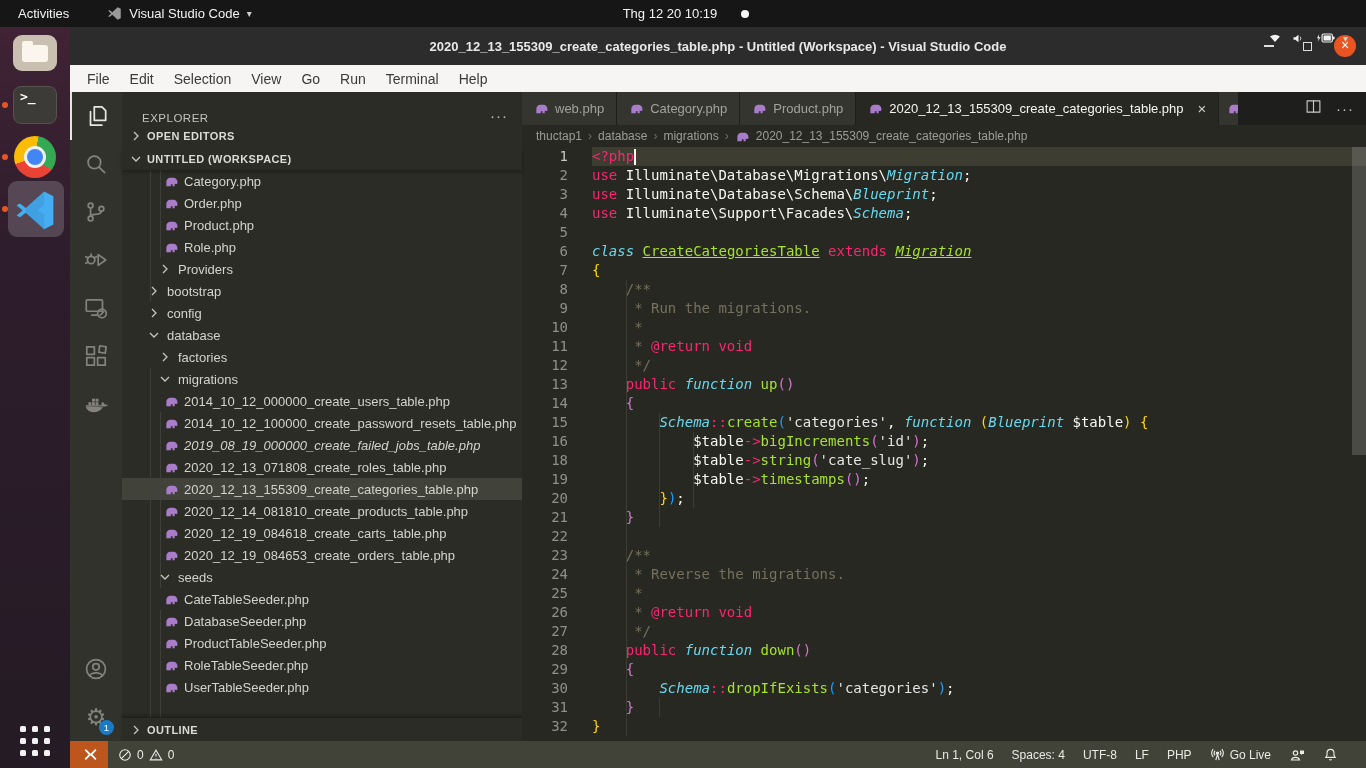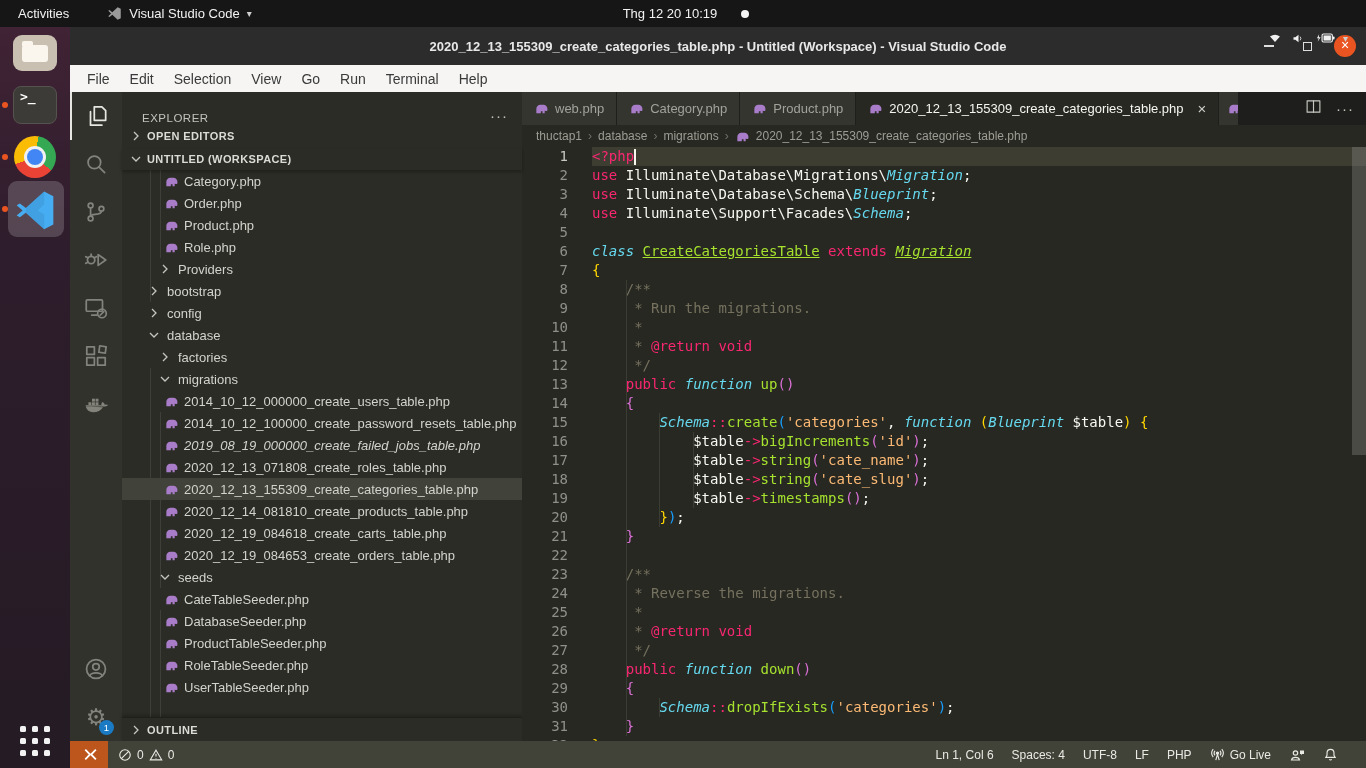--- a/index.html
+++ b/index.html
@@ -103,21 +103,21 @@
   .guide { position:absolute; width:1px; background:#3b3c33; }
   .caret { position:absolute; top:1.5px; width:1.5px; height:16px; background:#f8f8f0; }
   #scroll-thumb { position:absolute; right:0; top:0; width:14px; height:308px; background:rgba(135,135,128,.38); }
 
   
   .tk-w { color:#f8f8f2; } .tk-k { color:#f92672; }
   .tk-t { color:#66d9ef; font-style:italic; }
   .tk-f { color:#a6e22e; }
   .tk-cu { color:#a6e22e; text-decoration:underline; }
   .tk-cui { color:#a6e22e; text-decoration:underline; font-style:italic; }
-  .tk-s { color:#fdba74; } .tk-c { color:#75715e; }
+  .tk-s { color:#e5e5e5; } .tk-c { color:#75715e; }
   .tk-b1 { color:#ffd700; } .tk-b2 { color:#da70d6; } .tk-b3 { color:#179fff; }
 
   
   #statusbar { height:27px; background:#414339; display:flex; align-items:center; color:#eaeae4; font-size:12px; flex:none; }
   .sb-left { display:flex; align-items:center; height:27px; gap:4px; flex:1; }
   .sb-right { display:flex; align-items:center; height:27px; gap:6px; padding-right:22px; }
   .sb-seg { display:flex; align-items:center; gap:5px; padding:0 6px; height:27px; }
   .sb-remote { background:#bd561d; width:38px; justify-content:center; }
   .sb-seg svg { display:block; }
   .php-ic svg { display:block; }
@@ -629,21 +629,20 @@
               <div class="code-line"><span class="gutter">7</span><span class="line-content"><span class="tk-b1">{</span></span></div>
               <div class="code-line"><span class="gutter">8</span><span class="line-content"><span class="tk-c">    /**</span></span></div>
               <div class="code-line"><span class="gutter">9</span><span class="line-content"><span class="tk-c">     * Run the migrations.</span></span></div>
               <div class="code-line"><span class="gutter">10</span><span class="line-content"><span class="tk-c">     *</span></span></div>
               <div class="code-line"><span class="gutter">11</span><span class="line-content"><span class="tk-c">     * </span><span class="tk-k">@return void</span></span></div>
               <div class="code-line"><span class="gutter">12</span><span class="line-content"><span class="tk-c">     */</span></span></div>
               <div class="code-line"><span class="gutter">13</span><span class="line-content"><span class="tk-w">    </span><span class="tk-k">public</span><span class="tk-w"> </span><span class="tk-t">function</span><span class="tk-w"> </span><span class="tk-f">up</span><span class="tk-b2">()</span></span></div>
               <div class="code-line"><span class="gutter">14</span><span class="line-content"><span class="tk-w">    </span><span class="tk-b2">{</span></span></div>
               <div class="code-line"><span class="gutter">15</span><span class="line-content"><span class="tk-w">        </span><span class="tk-t">Schema</span><span class="tk-k">::</span><span class="tk-f">create</span><span class="tk-b3">(</span><span class="tk-s">'categories'</span><span class="tk-w">, </span><span class="tk-t">function</span><span class="tk-w"> </span><span class="tk-b1">(</span><span class="tk-t">Blueprint</span><span class="tk-w"> </span><span class="tk-w">$table</span><span class="tk-b1">)</span><span class="tk-w"> </span><span class="tk-b1">{</span></span></div>
               <div class="code-line"><span class="gutter">16</span><span class="line-content"><span class="tk-w">            </span><span class="tk-w">$table</span><span class="tk-k">-&gt;</span><span class="tk-f">bigIncrements</span><span class="tk-b2">(</span><span class="tk-s">'id'</span><span class="tk-b2">)</span><span class="tk-w">;</span></span></div>
-              <div class="code-line"><span class="gutter">17</span><span class="line-content"><span class="tk-w">            </span><span class="tk-w">$table</span><span class="tk-k">-&gt;</span><span class="tk-f">string</span><span class="tk-b2">(</span><span class="tk-s">'cate_name'</span><span class="tk-b2">)</span><span class="tk-w">;</span></span></div>
               <div class="code-line"><span class="gutter">18</span><span class="line-content"><span class="tk-w">            </span><span class="tk-w">$table</span><span class="tk-k">-&gt;</span><span class="tk-f">string</span><span class="tk-b2">(</span><span class="tk-s">'cate_slug'</span><span class="tk-b2">)</span><span class="tk-w">;</span></span></div>
               <div class="code-line"><span class="gutter">19</span><span class="line-content"><span class="tk-w">            </span><span class="tk-w">$table</span><span class="tk-k">-&gt;</span><span class="tk-f">timestamps</span><span class="tk-b2">()</span><span class="tk-w">;</span></span></div>
               <div class="code-line"><span class="gutter">20</span><span class="line-content"><span class="tk-w">        </span><span class="tk-b1">}</span><span class="tk-b3">)</span><span class="tk-w">;</span></span></div>
               <div class="code-line"><span class="gutter">21</span><span class="line-content"><span class="tk-w">    </span><span class="tk-b2">}</span></span></div>
               <div class="code-line"><span class="gutter">22</span><span class="line-content"></span></div>
               <div class="code-line"><span class="gutter">23</span><span class="line-content"><span class="tk-c">    /**</span></span></div>
               <div class="code-line"><span class="gutter">24</span><span class="line-content"><span class="tk-c">     * Reverse the migrations.</span></span></div>
               <div class="code-line"><span class="gutter">25</span><span class="line-content"><span class="tk-c">     *</span></span></div>
               <div class="code-line"><span class="gutter">26</span><span class="line-content"><span class="tk-c">     * </span><span class="tk-k">@return void</span></span></div>
               <div class="code-line"><span class="gutter">27</span><span class="line-content"><span class="tk-c">     */</span></span></div>

